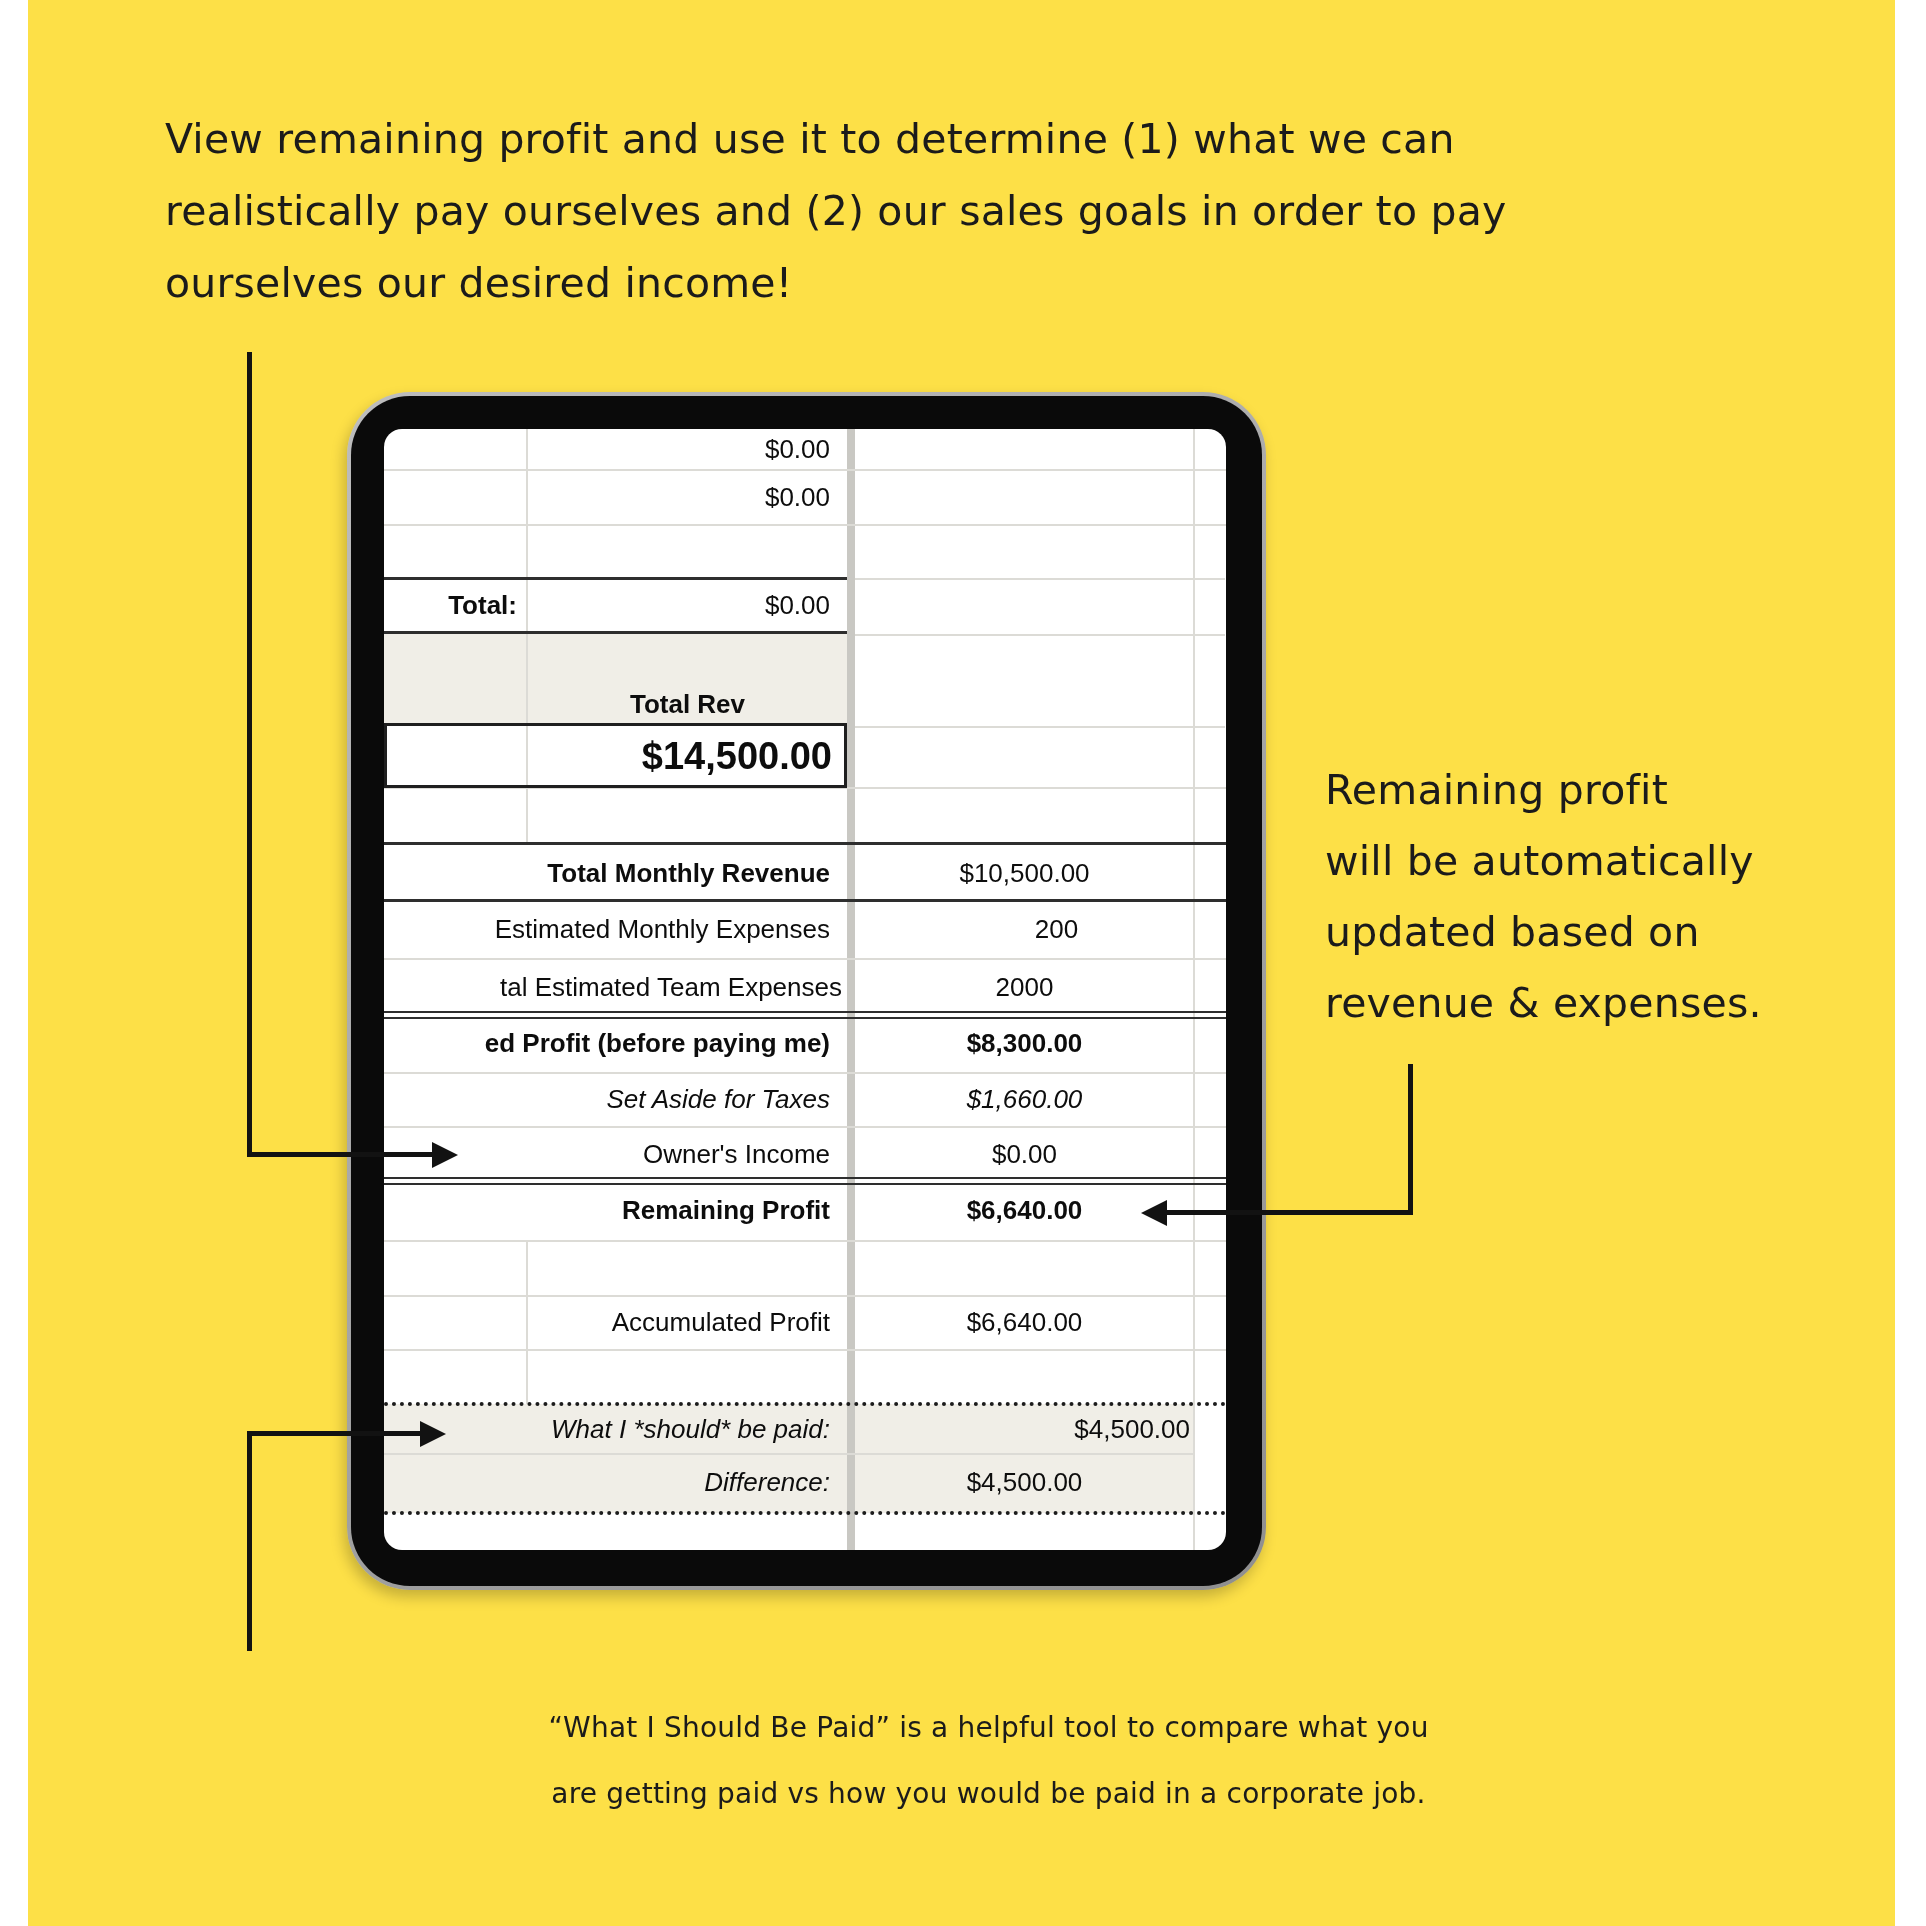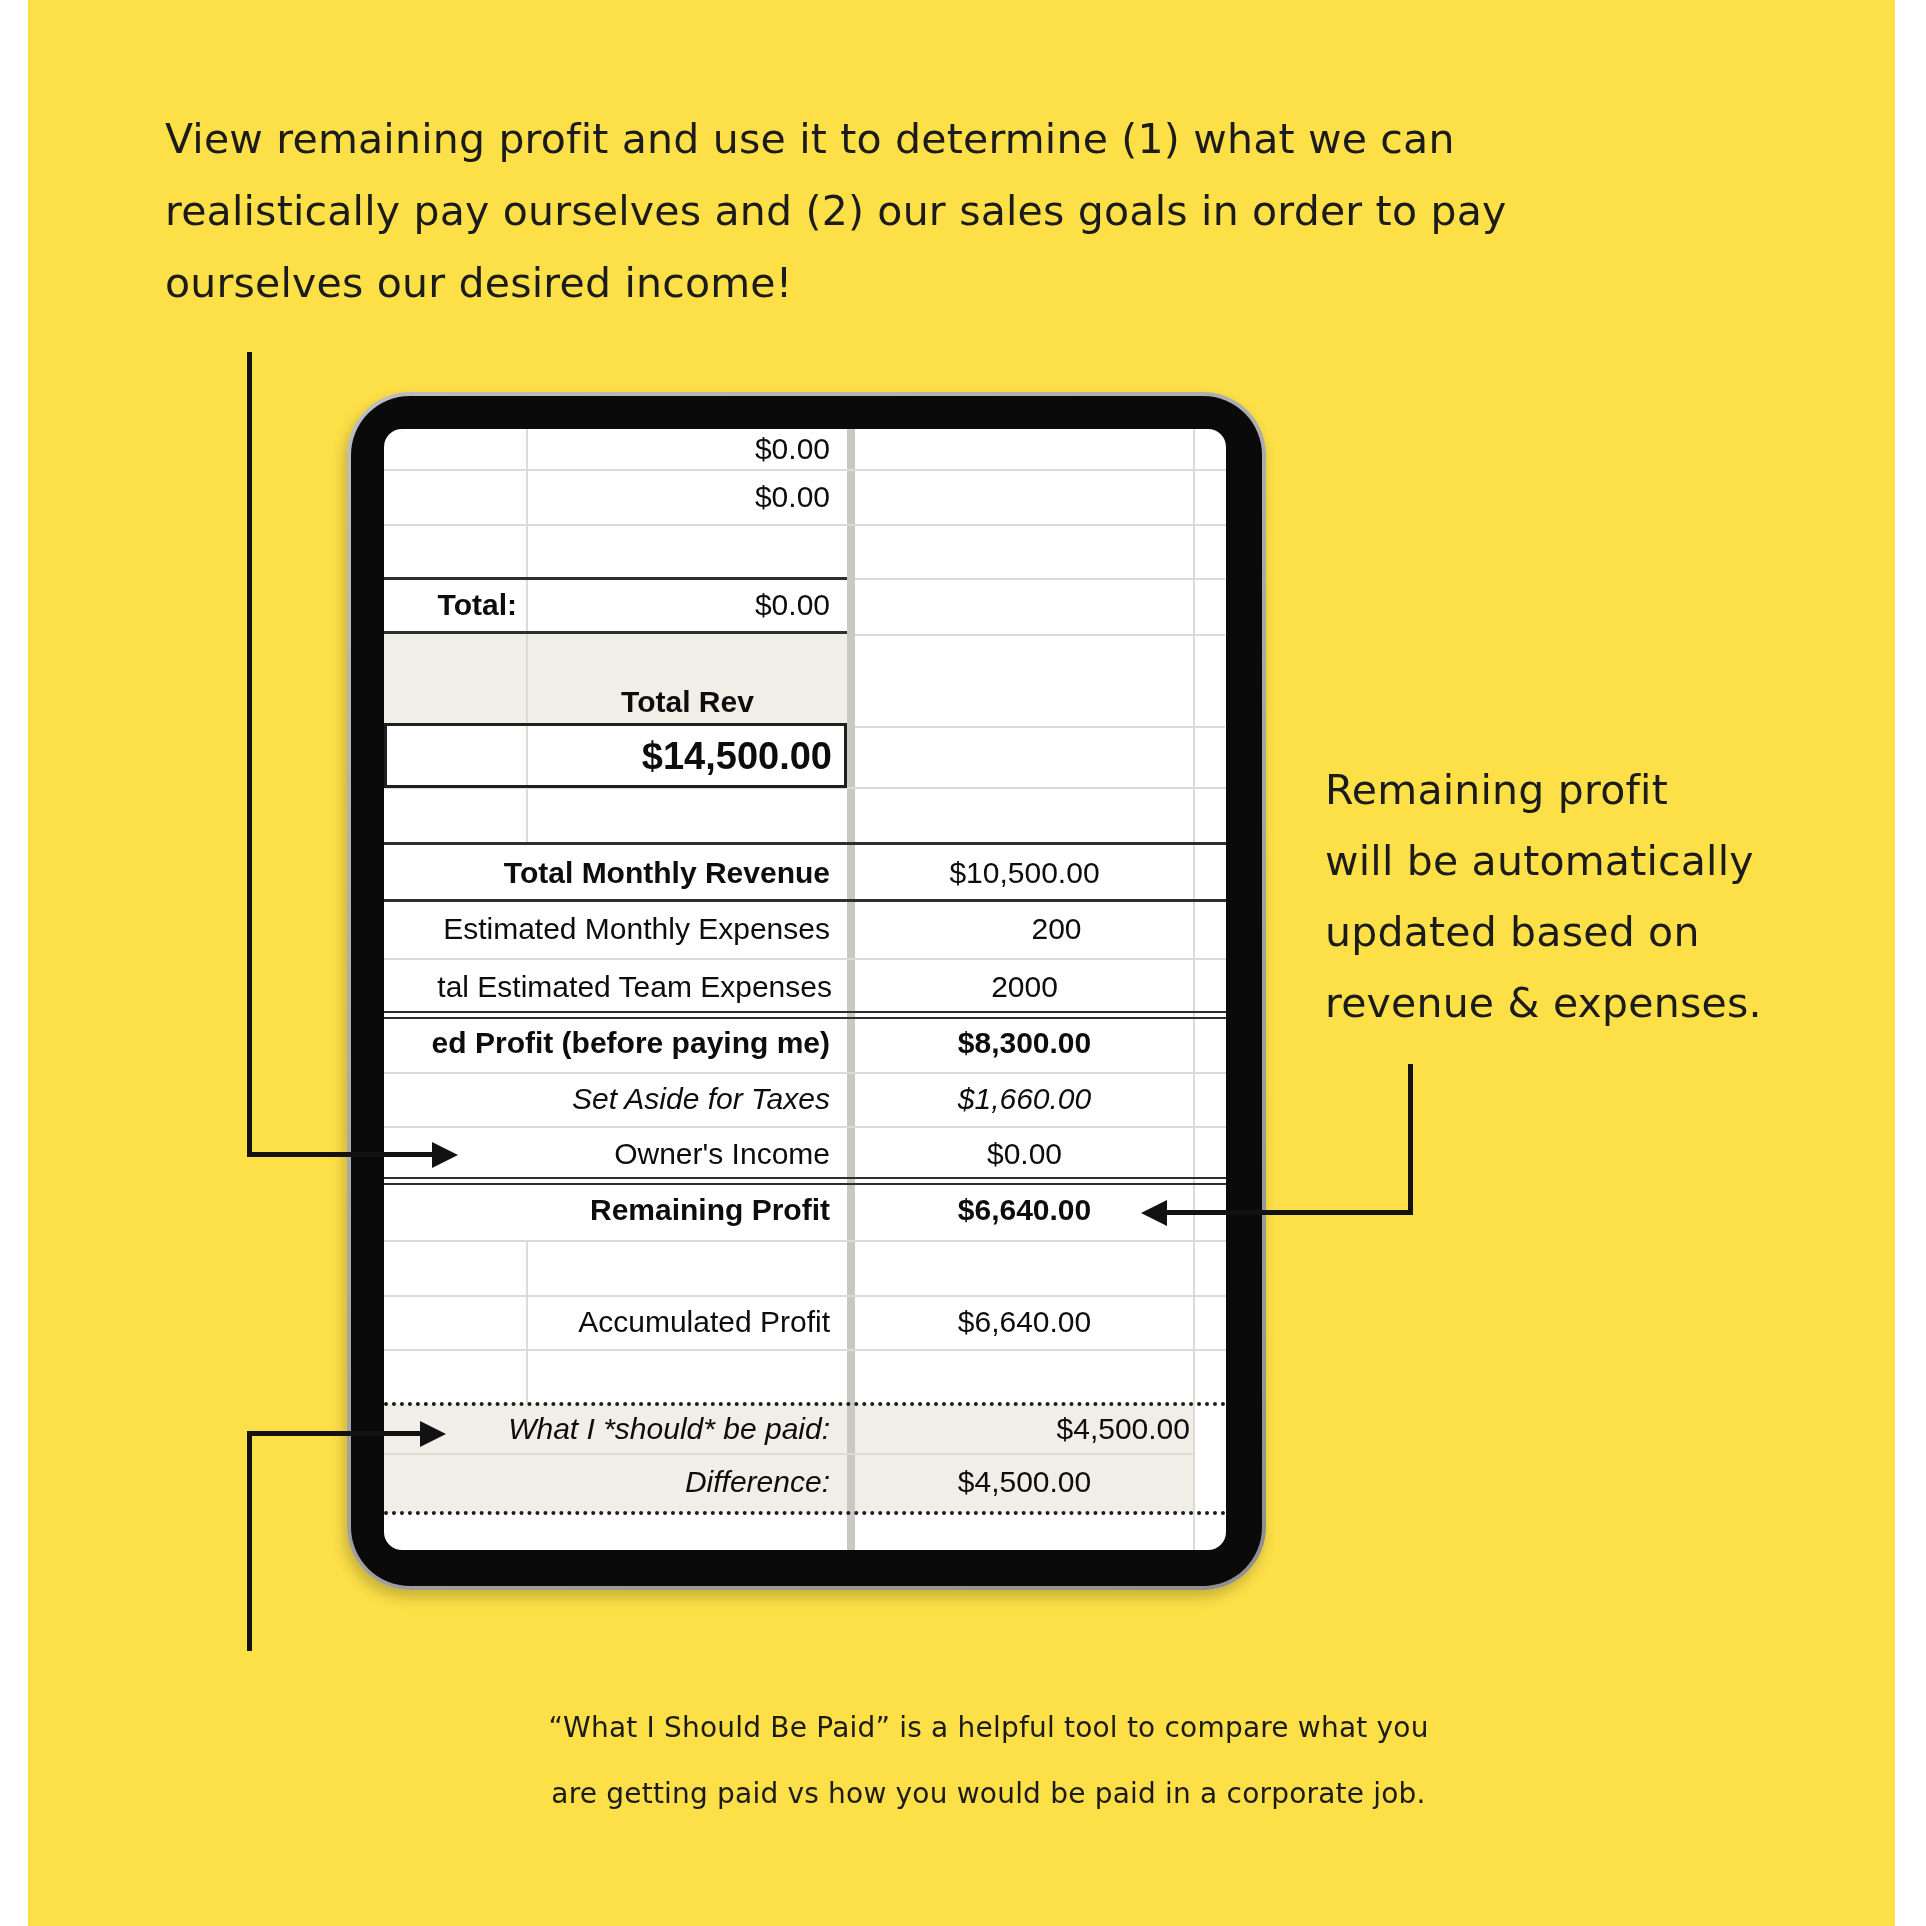--- a/index.html
+++ b/index.html
@@ -44,21 +44,21 @@
   .divider{position:absolute;left:463px;top:0;width:8px;height:1121px;background:#c9c8c3;}
   .vline{position:absolute;width:2px;background:#dcdbd6;}
   .hl{position:absolute;height:2px;background:#dcdbd6;}
   .hd{position:absolute;height:3px;background:#2e2e2e;}
   .hdd{position:absolute;height:8px;border-top:2.5px solid #2e2e2e;border-bottom:2.5px solid #2e2e2e;box-sizing:border-box;}
   .hdot{position:absolute;height:0;border-top:4px dotted #1c1c1c;}
   .selbox{position:absolute;border:3px solid #1f1f1f;box-sizing:border-box;}
 
   .cell{
     position:absolute;display:flex;align-items:center;
-    font-size:30px;color:#0d0d0d;line-height:1;
+    font-size:26px;color:#0d0d0d;line-height:1;
   }
   .c-right{justify-content:flex-end;}
   .c-center{justify-content:center;}
   .c-bold{font-weight:bold;}
   .c-italic{font-style:italic;}
   .c-big{font-size:38px;}
   .c-bottom{align-items:flex-end;}
 
   
   .cline{position:absolute;background:#121212;}
@@ -137,21 +137,21 @@
 
     <div class="cell c-center c-bold c-bottom" style="left:143px;top:204px;width:321px;height:84px;text-align:right;">Total Rev</div>
     <div class="cell c-right c-bold c-big" style="left:143px;top:296px;width:305px;height:62px;">$14,500.00</div>
 
     <div class="cell c-right c-bold" style="left:0;top:415px;width:446px;height:57px;">Total Monthly Revenue</div>
     <div class="cell c-center" style="left:471px;top:415px;width:339px;height:57px;">$10,500.00</div>
 
     <div class="cell c-right" style="left:0;top:472px;width:446px;height:56px;">Estimated Monthly Expenses</div>
     <div class="cell c-center" style="left:471px;top:472px;width:339px;height:56px;padding-left:32px;">200</div>
 
-    <div class="cell c-right" style="left:2px;top:529px;width:446px;height:57px;">tal Estimated Team Expenses</div>
+    <div class="cell c-right" style="left:12px;top:529px;width:446px;height:57px;">tal Estimated Team Expenses</div>
     <div class="cell c-center" style="left:471px;top:529px;width:339px;height:57px;">2000</div>
 
     <div class="cell c-right c-bold" style="left:0;top:586px;width:446px;height:56px;">ed Profit (before paying me)</div>
     <div class="cell c-center c-bold" style="left:471px;top:586px;width:339px;height:56px;">$8,300.00</div>
 
     <div class="cell c-right c-italic" style="left:0;top:643px;width:446px;height:54px;">Set Aside for Taxes</div>
     <div class="cell c-center c-italic" style="left:471px;top:643px;width:339px;height:54px;">$1,660.00</div>
 
     <div class="cell c-right" style="left:0;top:697px;width:446px;height:55px;">Owner's Income</div>
     <div class="cell c-center" style="left:471px;top:697px;width:339px;height:55px;">$0.00</div>

